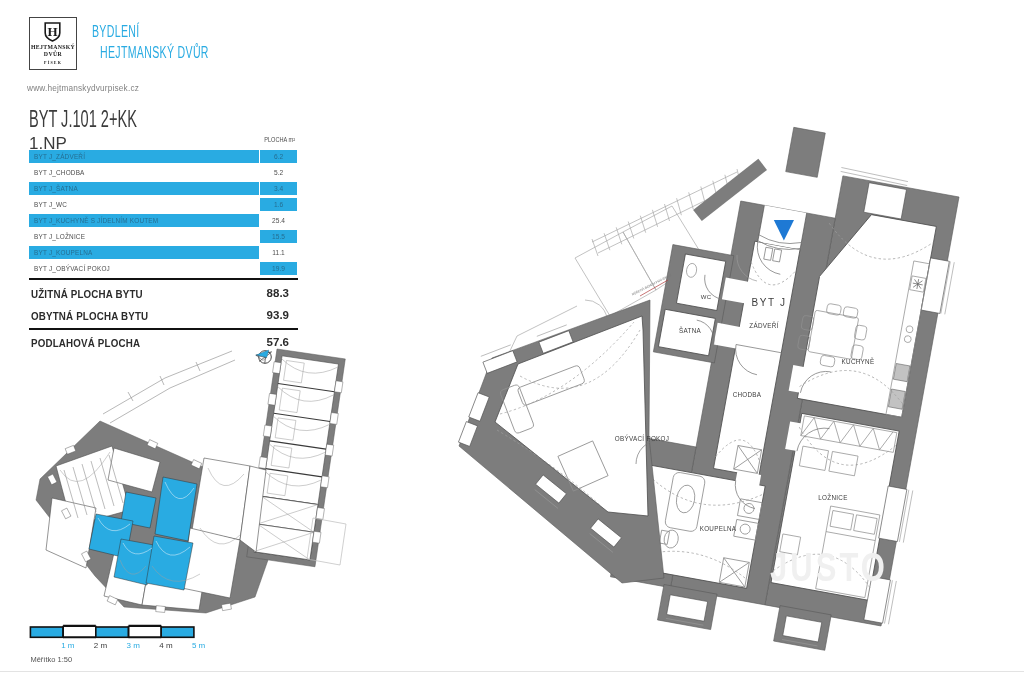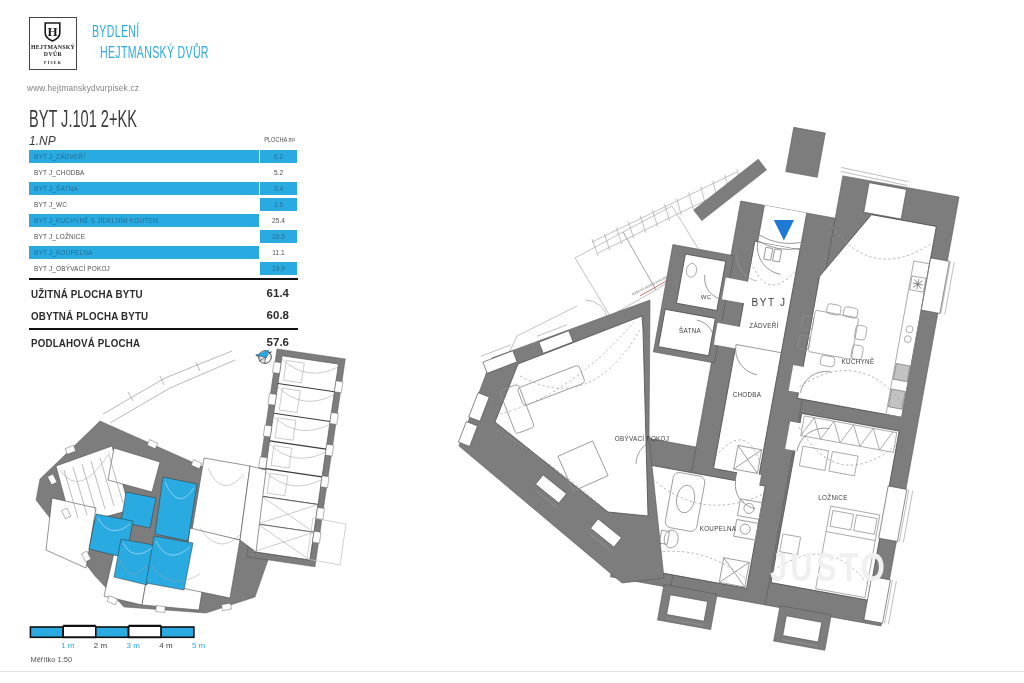--- a/index.html
+++ b/index.html
@@ -25,21 +25,21 @@
   <div class="abs" style="left:0;top:32.5px;width:46px;text-align:center;font-family:'Liberation Serif',serif;font-weight:bold;font-size:5.8px;color:#1a1a1a;letter-spacing:0.4px;">DVŮR</div>
   <div class="abs" style="left:0;top:42px;width:46px;text-align:center;font-family:'Liberation Serif',serif;font-weight:bold;font-size:4px;color:#1a1a1a;letter-spacing:1.2px;">PÍSEK</div>
 </div>
 
 <div class="abs cyan" style="left:92px;top:23px;font-size:16px;letter-spacing:0.5px;transform:scaleX(0.66);transform-origin:0 0;white-space:nowrap;">BYDLENÍ</div>
 <div class="abs cyan" style="left:100px;top:43.5px;font-size:16px;letter-spacing:0.5px;transform:scaleX(0.66);transform-origin:0 0;white-space:nowrap;">HEJTMANSKÝ DVŮR</div>
 
 <div class="abs" style="left:27px;top:82px;font-size:9.5px;color:#828282;letter-spacing:0.2px;transform:scaleX(0.87);transform-origin:0 0;white-space:nowrap;">www.hejtmanskydvurpisek.cz</div>
 
 <div class="abs" style="left:29px;top:106px;font-size:23.5px;color:#3b3b3b;letter-spacing:0px;transform:scaleX(0.62);transform-origin:0 0;white-space:nowrap;">BYT J.101 2+KK</div>
-<div class="abs" style="left:29px;top:134px;font-size:12px;color:#3b3b3b;font-style:italic;">1.NP</div>
+<div class="abs" style="left:29px;top:134px;font-size:17px;color:#3b3b3b;">1.NP</div>
 <div class="abs" style="left:235px;top:136px;width:60px;text-align:right;font-size:7px;color:#4d4d4d;transform:scaleX(0.8);transform-origin:100% 0;">PLOCHA m²</div>
 
 <div class="rowname bgblue" style="top:150px;">BYT J_ZÁDVEŘÍ</div>
 <div class="rowval bgblue" style="top:150px;">6.2</div>
 <div class="rowname" style="top:166px;">BYT J_CHODBA</div>
 <div class="rowval" style="top:166px;">5.2</div>
 <div class="rowname bgblue" style="top:182px;">BYT J_ŠATNA</div>
 <div class="rowval bgblue" style="top:182px;">3.4</div>
 <div class="rowname" style="top:198px;">BYT J_WC</div>
 <div class="rowval bgblue" style="top:198px;">1.6</div>
@@ -47,23 +47,23 @@
 <div class="rowval" style="top:214px;">25.4</div>
 <div class="rowname" style="top:230px;">BYT J_LOŽNICE</div>
 <div class="rowval bgblue" style="top:230px;">15.5</div>
 <div class="rowname bgblue" style="top:246px;">BYT J_KOUPELNA</div>
 <div class="rowval" style="top:246px;">11.1</div>
 <div class="rowname" style="top:262px;">BYT J_OBÝVACÍ POKOJ</div>
 <div class="rowval bgblue" style="top:262px;">19.9</div>
 
 <div class="hline" style="top:278px;"></div>
 <div class="totlabel" style="top:288px;">UŽITNÁ PLOCHA BYTU</div>
-<div class="totval" style="top:287px;">61.4</div>
+<div class="totval" style="top:287px;">88.3</div>
 <div class="totlabel" style="top:310px;">OBYTNÁ PLOCHA BYTU</div>
-<div class="totval" style="top:309px;">60.8</div>
+<div class="totval" style="top:309px;">93.9</div>
 <div class="hline" style="top:328px;"></div>
 <div class="totlabel" style="top:337px;">PODLAHOVÁ PLOCHA</div>
 <div class="totval" style="top:336px;">57.6</div>
 
 <svg class="abs" style="left:0;top:0;" width="1024" height="683" viewBox="0 0 1024 683">
 <g stroke="#a8a8a8" stroke-width="0.7" fill="none">
 <line x1="592" y1="242" x2="737" y2="172"></line>
 <line x1="598" y1="253" x2="741" y2="183"></line>
 <line x1="592.0" y1="239.0" x2="598.0" y2="256.0"></line>
 <line x1="604.1" y1="233.2" x2="609.9" y2="250.2"></line>

